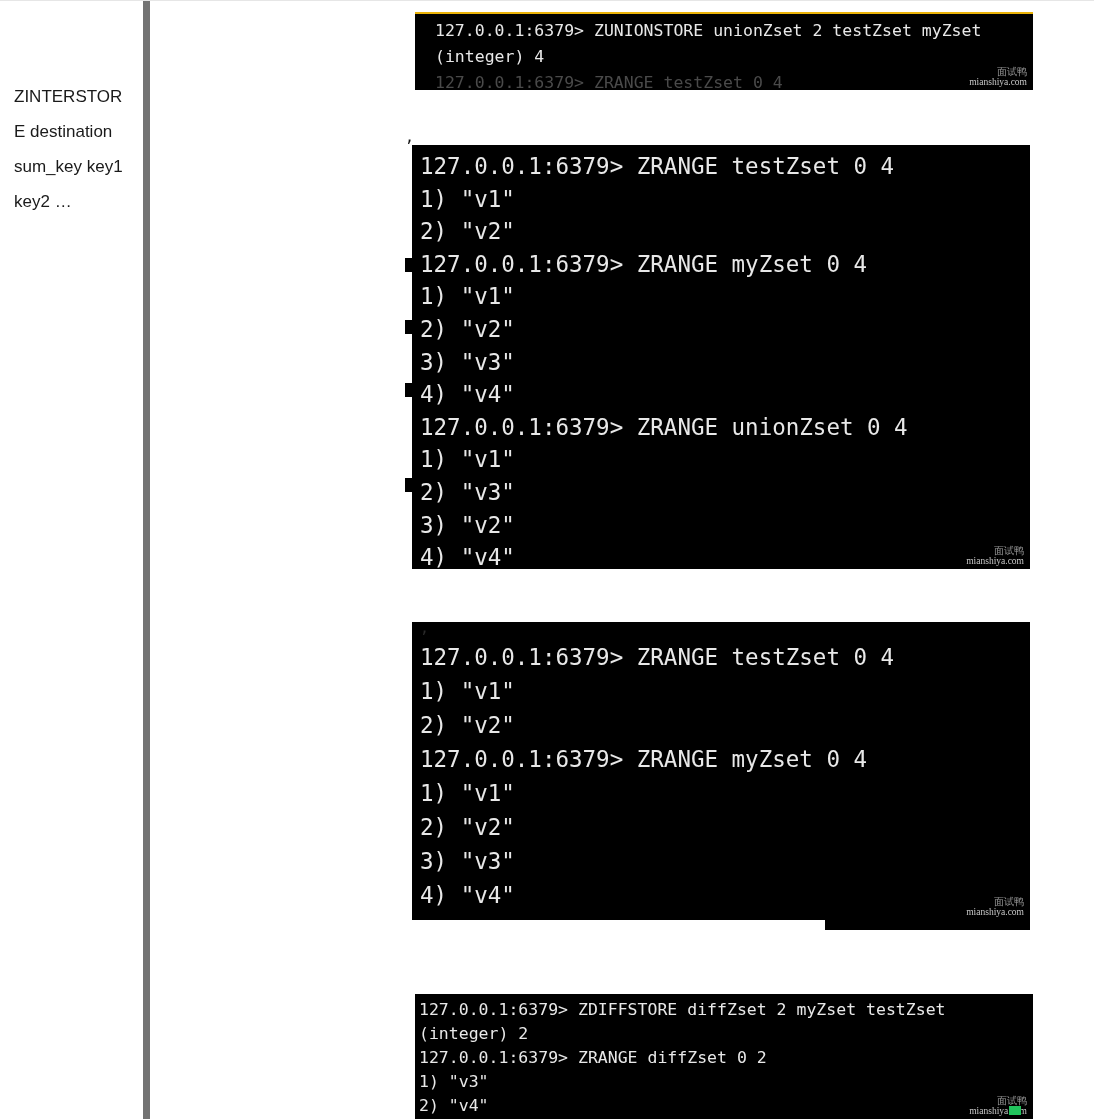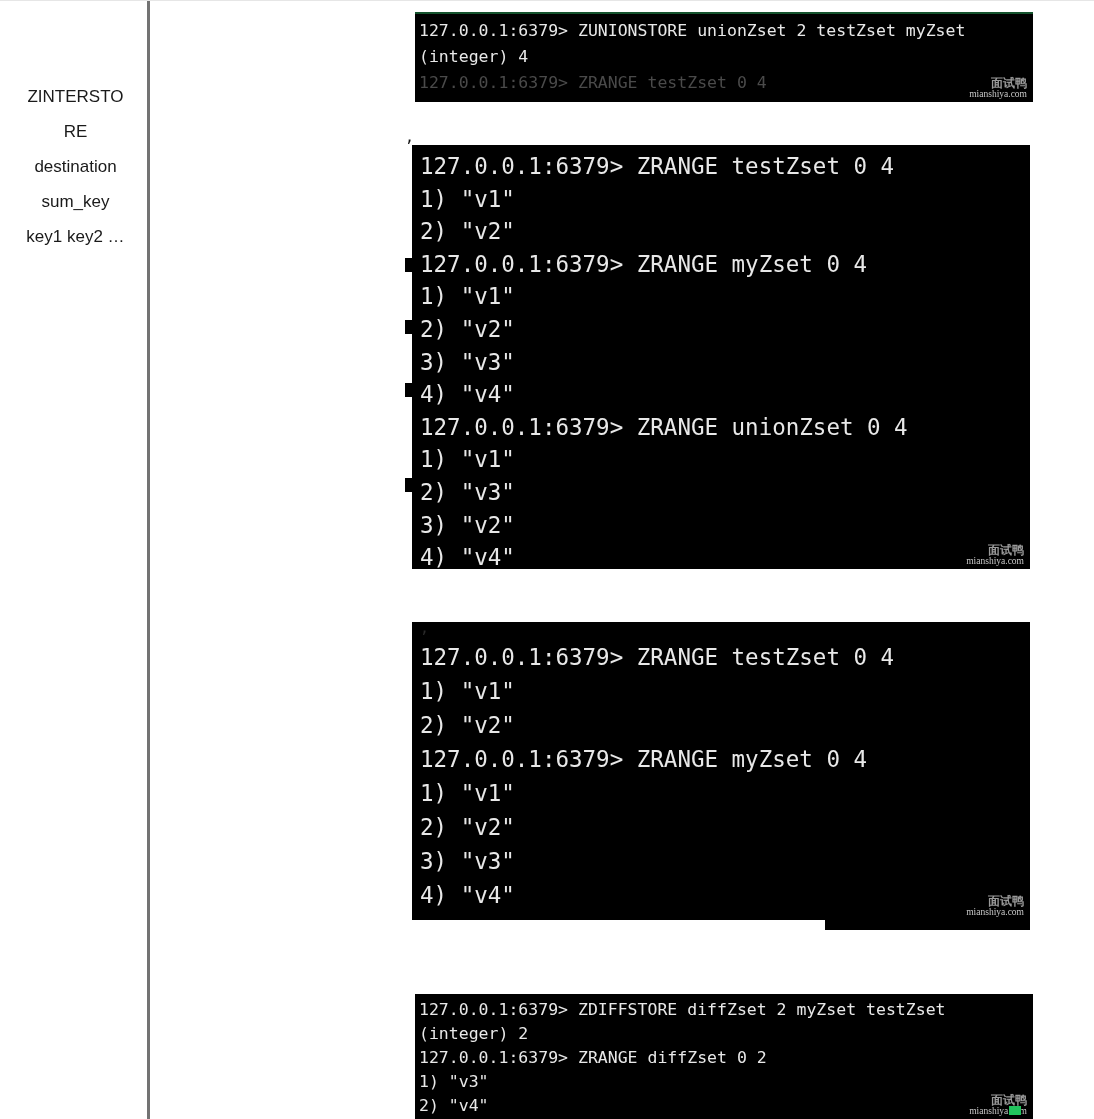--- a/index.html
+++ b/index.html
@@ -25,24 +25,23 @@
     top: 0;
     left: 0;
     width: 1094px;
     height: 1119px;
     display: flex;
     border-top: 1px solid #e6e6e6;
   }
   .col-cmd {
     width: 150px;
     flex: 0 0 150px;
-    border-right: 3px solid #737373;
-    box-sizing: border-box;
-    padding: 78px 18px 0 22px;
-    text-align: center;
+    border-right: 7px solid #737373;
+    box-sizing: border-box;
+    padding: 78px 18px 0 14px;
   }
   .col-desc {
     width: 244px;
     flex: 0 0 244px;
     border-right: 1px solid #e8e8e8;
     box-sizing: border-box;
     padding: 90px 18px 0 18px;
   }
   .col-demo {
     flex: 1 1 auto;
@@ -80,43 +79,42 @@
   .wm {
     position: absolute;
     right: 6px;
     bottom: 2px;
     text-align: right;
     line-height: 11px;
     pointer-events: none;
   }
   .wm .wm1 {
     font-family: "Liberation Sans", sans-serif;
-    font-size: 12px;
+    font-size: 10px;
     color: #9a9a9a;
     display: block;
-    font-weight: bold;
   }
   .wm .wm2 {
     font-family: Liberation Serif, serif;
     font-size: 9.5px;
     color: #c9c9c9;
     display: block;
   }
 
   
   #term1 {
     position: absolute;
     left: 415px;
     top: 12px;
     width: 618px;
-    height: 90px;
+    height: 78px;
     font-size: 17px;
     line-height: 26px;
-    padding: 4px 0 0 4px;
-    border-top: 2px solid #14532d;
+    padding: 4px 0 0 20px;
+    border-top: 2px solid #eab308;
   }
   #term1 pre { font-size: 16.5px; line-height: 26px; }
   #term1 .faded { color: #4a4a4a; }
 
   
   #term2 {
     position: absolute;
     left: 412px;
     top: 145px;
     width: 618px;

